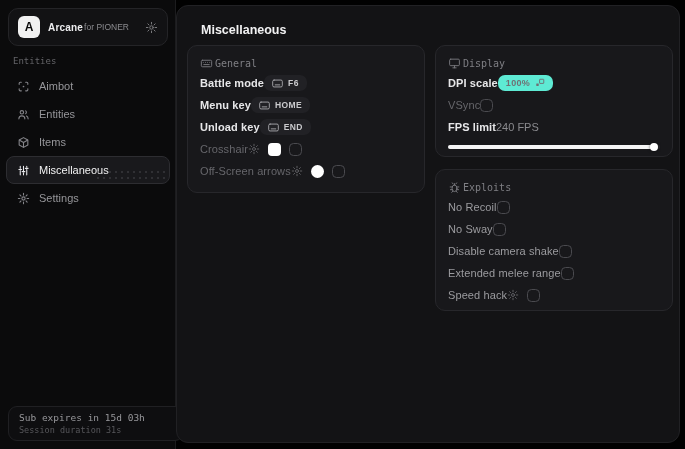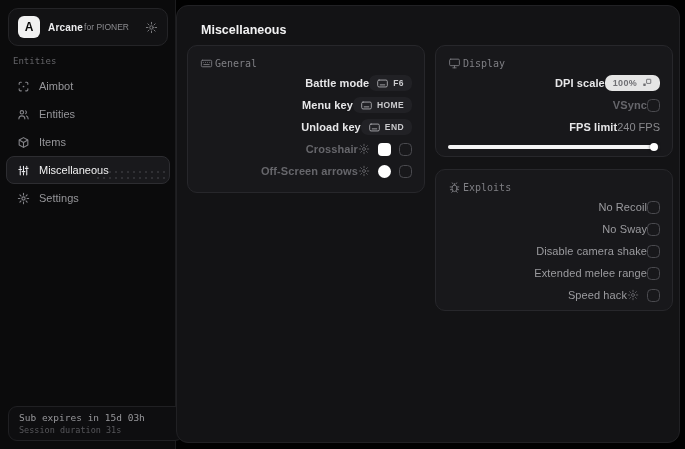--- a/index.html
+++ b/index.html
@@ -46,37 +46,37 @@
   .panel { position:absolute; background:#18181b; border:1px solid #27272b; border-radius:10px;
     padding:8px 12px; }
   .panel-general  { left:10px;  top:39px;  width:238px; height:148px; }
   .panel-display  { left:258px; top:39px;  width:238px; height:112px; }
   .panel-exploits { left:258px; top:163px; width:238px; height:142px; }
 
   .panel-header { display:flex; align-items:center; gap:2px; height:18px;
     color:#7f7f84; font-family:"DejaVu Sans Mono", monospace; font-size:10px; }
   .panel-header .pico { display:flex; color:#76767b; }
 
-  .row { display:flex; align-items:center; justify-content:flex-end; height:22px; }
+  .row { display:flex; align-items:center; justify-content:flex-start; height:22px; }
   .row-label { font-size:11px; font-weight:600; color:#e7e7e9; letter-spacing:.1px; }
-  .row-label.dim { color:#66666b; font-weight:700; }
+  .row-label.dim { color:#66666b; font-weight:400; }
   .row-label.mid { color:#9b9b9f; font-weight:500; }
 
   .rcluster { display:flex; align-items:center; gap:8px; }
 
   .keybadge { display:flex; align-items:center; gap:5px; background:#212125; border-radius:7px;
     padding:3px 8px; color:#cacacd; font-size:8.5px; font-weight:700; letter-spacing:.4px; }
   .keybadge .kico { display:flex; color:#a9a9ad; }
 
   .checkbox { width:13px; height:13px; border:1.5px solid #4a4a4f; border-radius:4.5px; background:transparent; }
   .swatch { width:13px; height:13px; border-radius:4px; }
   .swatch.round { border-radius:50%; }
   .mini-gear { display:flex; color:#5c5c61; }
 
-  .dpi-badge { display:flex; align-items:center; gap:5px; background:#e5e5e5; border-radius:7px;
+  .dpi-badge { display:flex; align-items:center; gap:5px; background:#5eead4; border-radius:7px;
     padding:3px 8px; color:#707074; font-size:9px; font-weight:600; letter-spacing:.3px; }
   .dpi-badge .dico { display:flex; color:#707074; }
 
   .fps-value { font-size:11px; color:#8a8a8e; }
 
   .slider { position:relative; margin-top:7px; height:4px; border-radius:2px; background:#2b2b2f; }
   .slider-fill { height:100%; border-radius:2px; background:#f5f5f6; }
   .slider-handle { position:absolute; top:50%; width:8px; height:8px; border-radius:50%;
     background:#ffffff; transform:translate(-50%,-50%); box-shadow:0 0 3px rgba(0,0,0,.6); }
 

